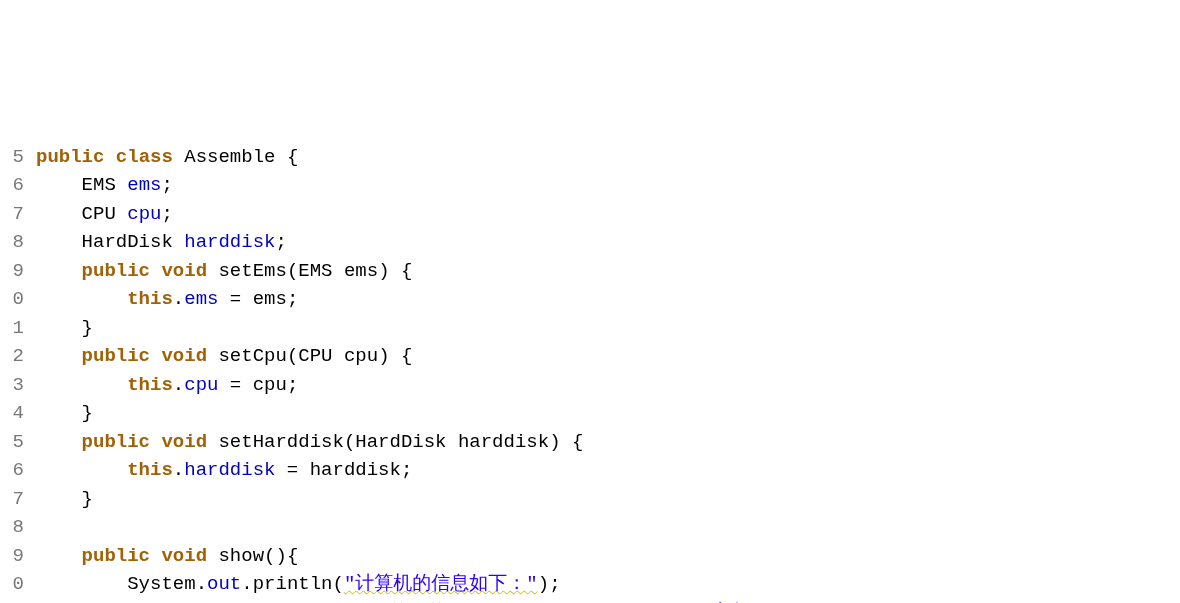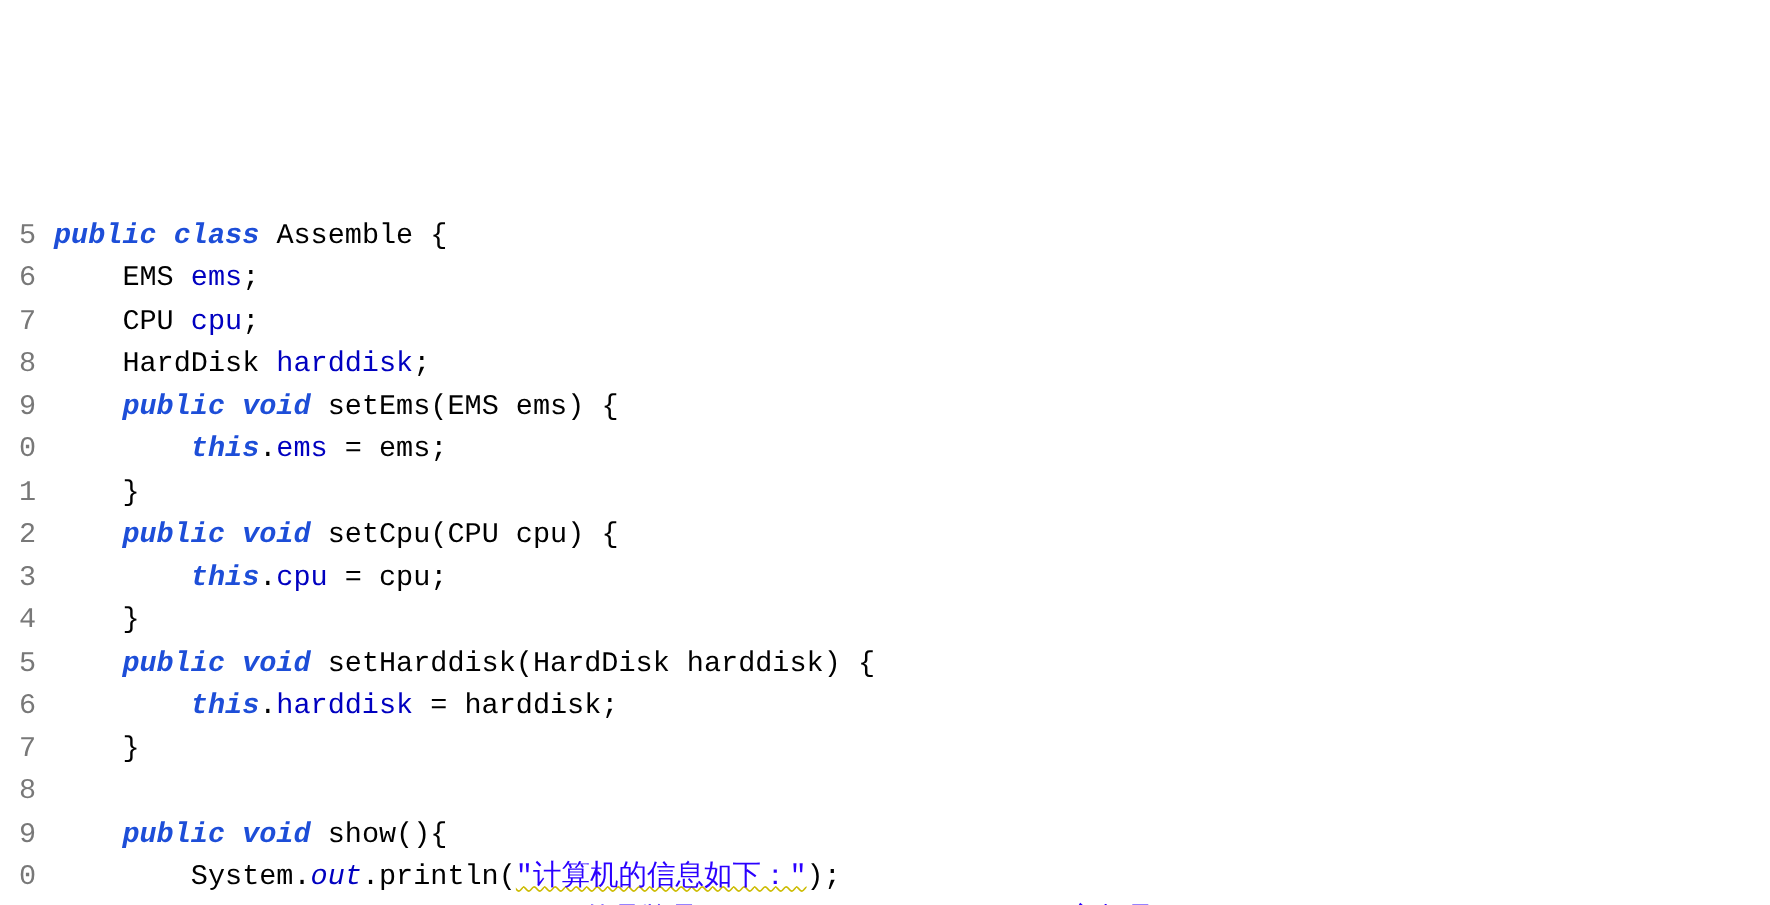--- a/index.html
+++ b/index.html
@@ -23,24 +23,24 @@
     color: #787878;
     padding-right: 4px;
     user-select: none;
     position: relative;
   }
   .code {
     flex: 1;
     color: #000000;
     padding-left: 8px;
   }
-  .kw { color: #1d4ed8; font-weight: bold; font-style: italic; }
+  .kw { color: #a16207; font-weight: bold; }
   .field { color: #0000c0; }
   .str { color: #2a00ff; }
-  .out { color: #0000c0; font-style: italic; }
+  .out { color: #0000c0; }
   .underline { text-decoration: wavy underline #ccbb00; text-decoration-thickness:1px;}
   .ln { display:block; height:28.5px; }
 </style>
 </head>
 <body>
 
 
 
 <div class="editor">
   <div class="gutter">

